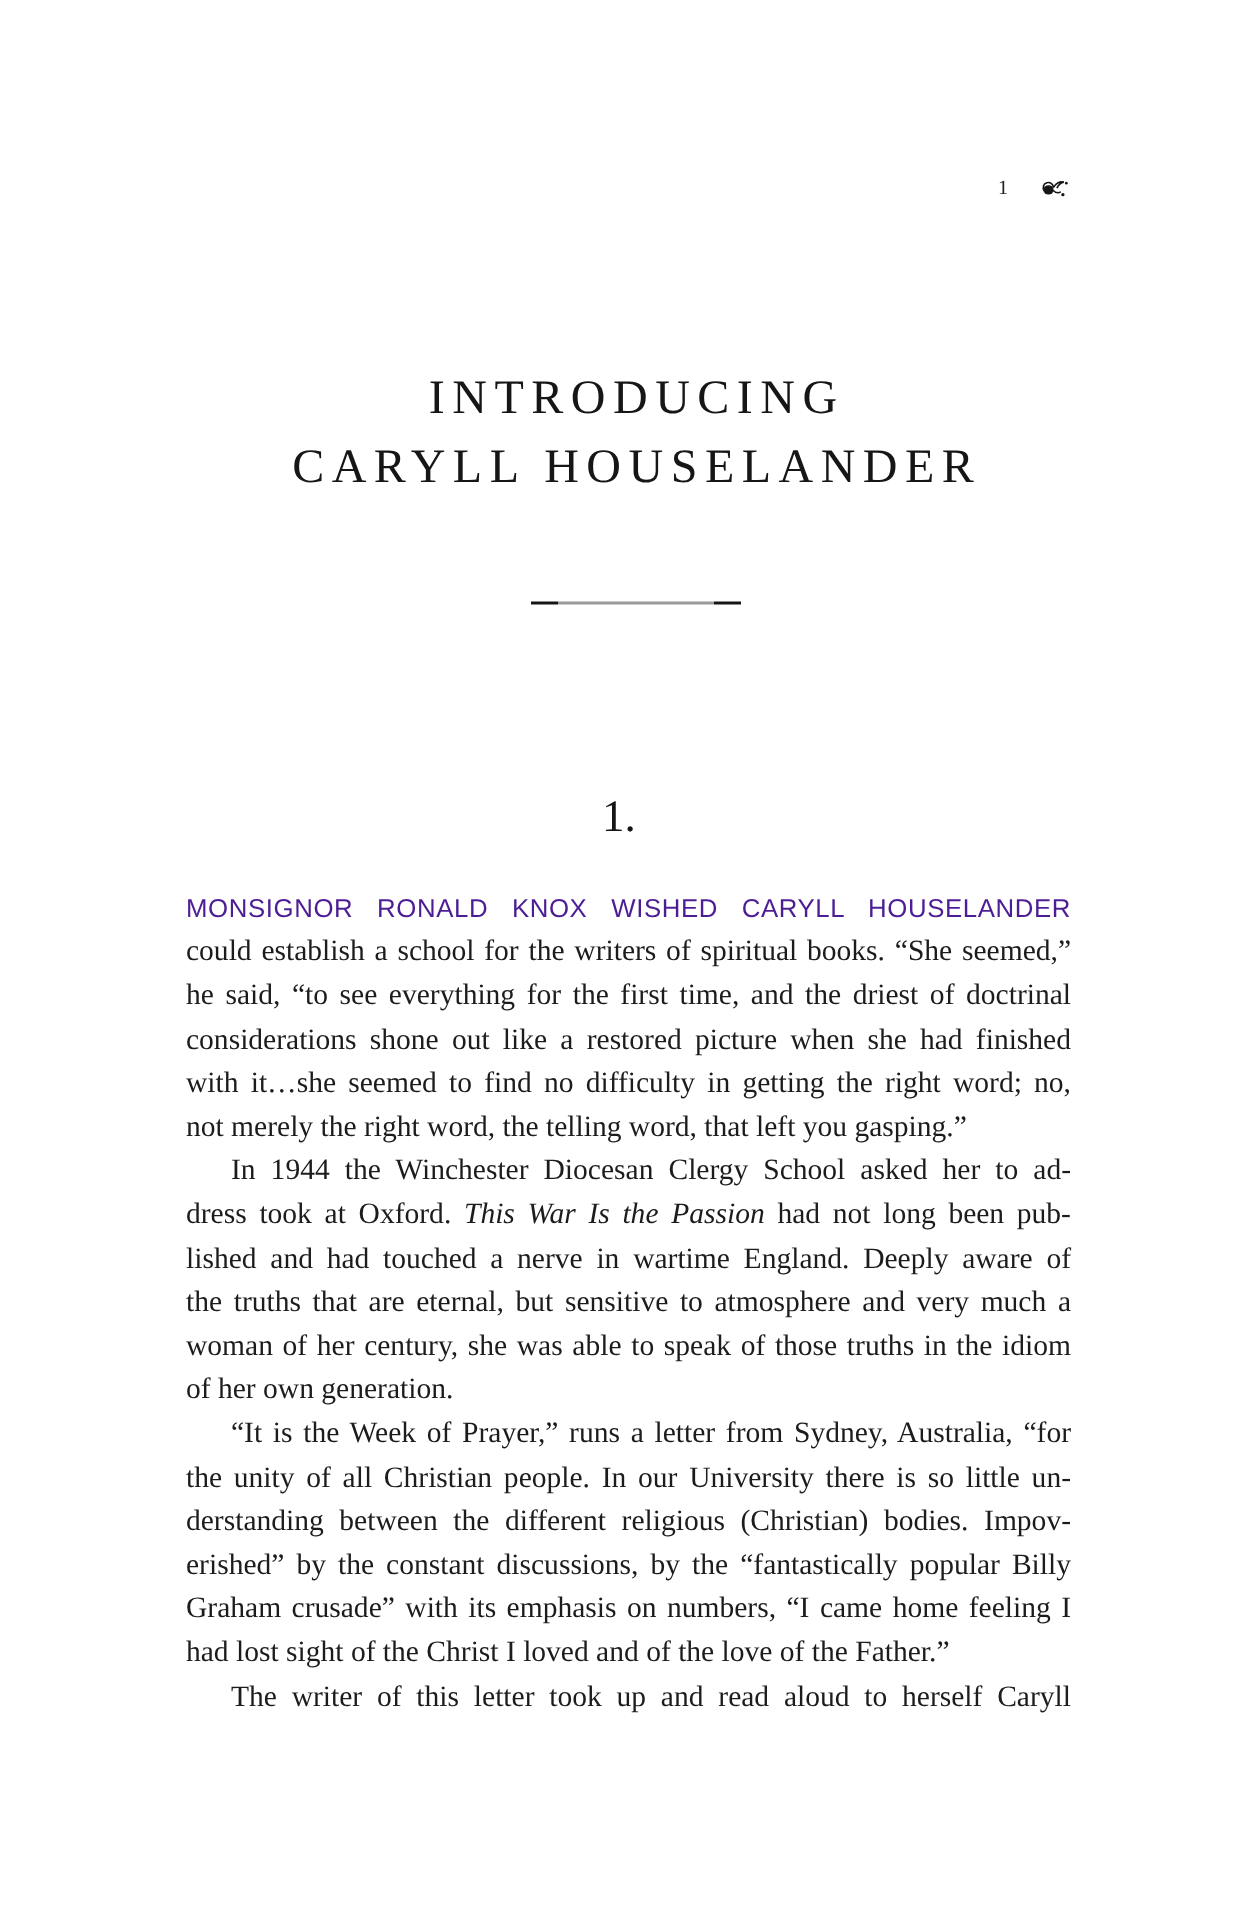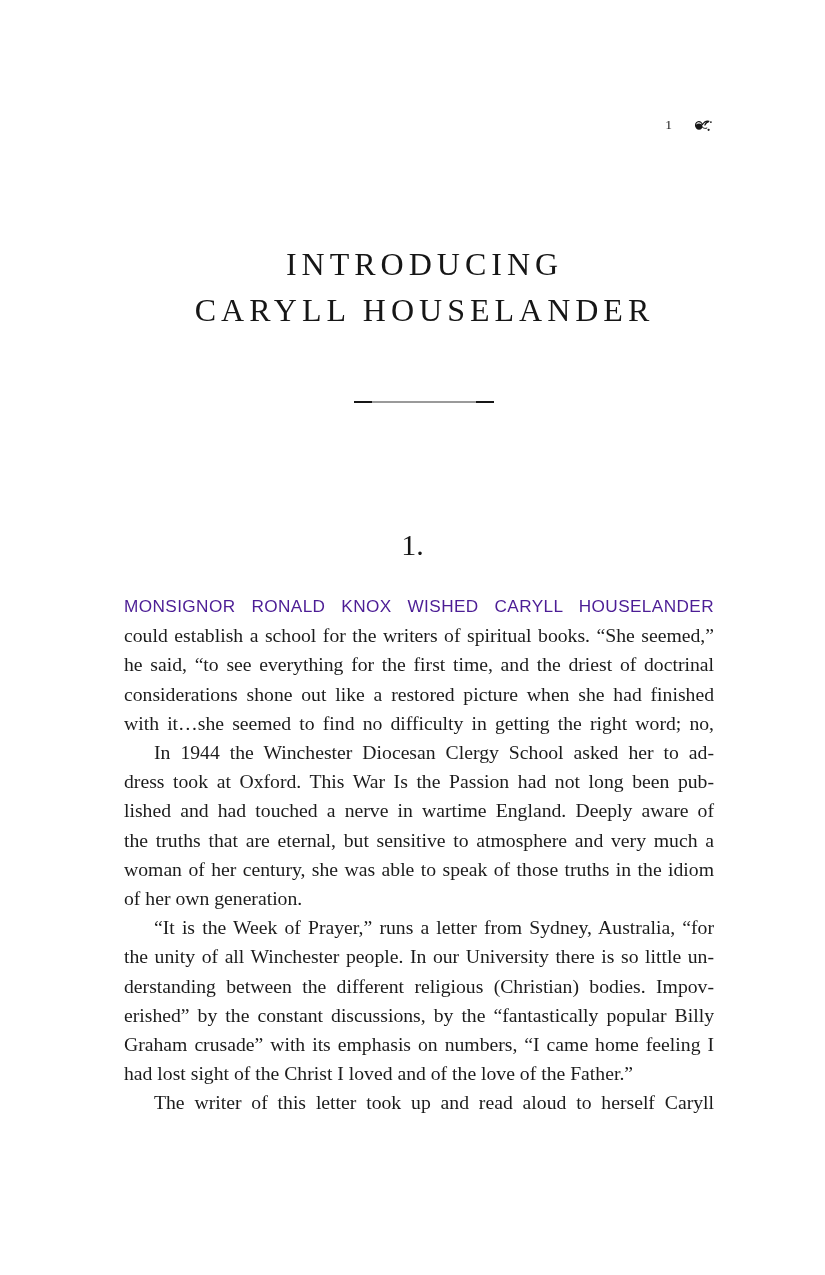--- a/index.html
+++ b/index.html
@@ -56,21 +56,21 @@
     left: 124px;
     top: 591px;
     width: 590px;
     font-size: 19.7px;
     line-height: 29.2px;
     color: #1c1c1c;
   }
   .line { text-align: left; }
   .line.just { text-align: justify; text-align-last: justify; }
   .line.indent { padding-left: 30px; }
-  .it { }
+  .it { font-style: italic; }
   .leadin span {
     font-family: "Liberation Sans", "DejaVu Sans", sans-serif;
     font-size: 17.2px;
     letter-spacing: 0.4px;
     color: #4c1d95;
   }
 </style>
 </head>
 <body>
 
@@ -98,32 +98,33 @@
 
   <div class="section-number">1.</div>
 
   <div class="body-text">
       <div>
         <div class="line just leadin"><span>MONSIGNOR RONALD KNOX WISHED CARYLL HOUSELANDER</span></div>
         <div class="line just"><span>could establish a school for the writers of spiritual books. “She seemed,”</span></div>
         <div class="line just"><span>he said, “to see everything for the first time, and the driest of doctrinal</span></div>
         <div class="line just"><span>considerations shone out like a restored picture when she had finished</span></div>
         <div class="line just"><span>with it…she seemed to find no difficulty in getting the right word; no,</span></div>
+        <div class="line"><span>not merely the right word, the telling word, that left you gasping.”</span></div>
       </div>
       <div>
         <div class="line just indent"><span>In 1944 the Winchester Diocesan Clergy School asked her to ad-</span></div>
         <div class="line just"><span>dress took at Oxford. </span><span class="it">This War Is the Passion</span><span> had not long been pub-</span></div>
         <div class="line just"><span>lished and had touched a nerve in wartime England. Deeply aware of</span></div>
         <div class="line just"><span>the truths that are eternal, but sensitive to atmosphere and very much a</span></div>
         <div class="line just"><span>woman of her century, she was able to speak of those truths in the idiom</span></div>
         <div class="line"><span>of her own generation.</span></div>
       </div>
       <div>
         <div class="line just indent"><span>“It is the Week of Prayer,” runs a letter from Sydney, Australia, “for</span></div>
-        <div class="line just"><span>the unity of all Winchester people. In our University there is so little un-</span></div>
+        <div class="line just"><span>the unity of all Christian people. In our University there is so little un-</span></div>
         <div class="line just"><span>derstanding between the different religious (Christian) bodies. Impov-</span></div>
         <div class="line just"><span>erished” by the constant discussions, by the “fantastically popular Billy</span></div>
         <div class="line just"><span>Graham crusade” with its emphasis on numbers, “I came home feeling I</span></div>
         <div class="line"><span>had lost sight of the Christ I loved and of the love of the Father.”</span></div>
       </div>
       <div>
         <div class="line just indent"><span>The writer of this letter took up and read aloud to herself Caryll</span></div>
       </div>
     </div>
 

